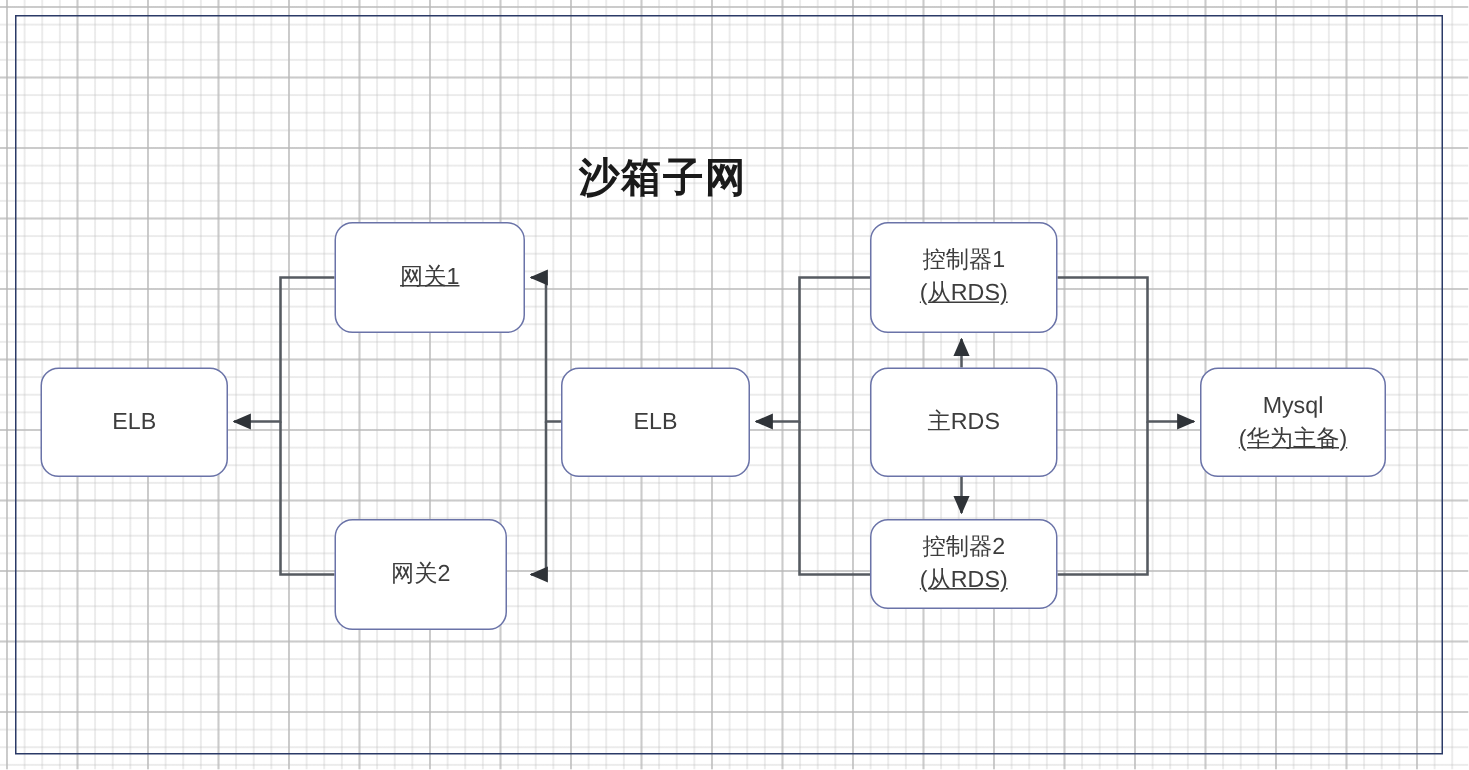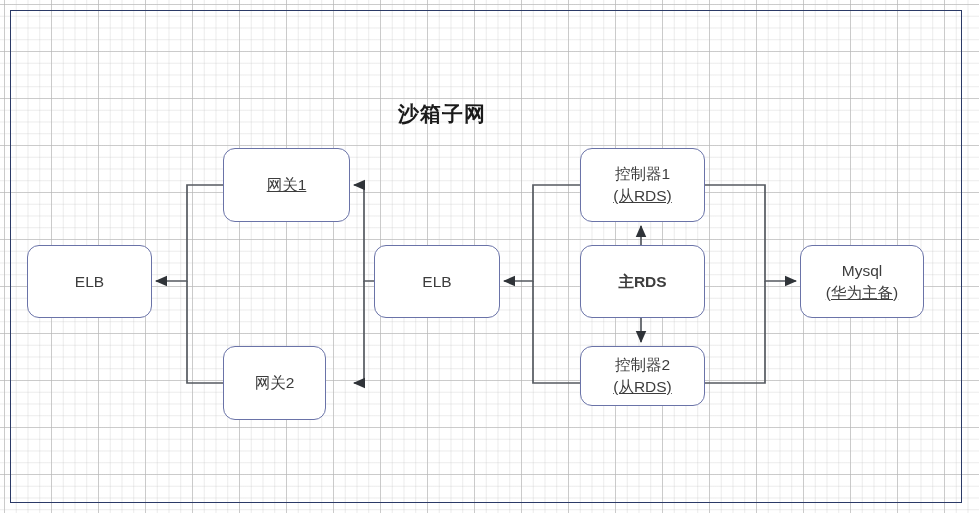--- a/index.html
+++ b/index.html
@@ -40,21 +40,21 @@
     box-sizing: border-box;
     background: transparent;
   }
 
   #diagram-title {
     position: absolute;
     left: 352px;
     top: 100px;
     width: 180px;
     text-align: center;
-    font-size: 21px;
+    font-size: 27px;
     font-weight: bold;
     color: #1a1a1a;
     letter-spacing: 1px;
     white-space: nowrap;
   }
 
   .node {
     position: absolute;
     box-sizing: border-box;
     border: 1.6px solid #6a73a8;
@@ -125,34 +125,34 @@
   <div id="diagram-title">沙箱子网</div>
 
   <div class="node" id="node-elb-external" style="left:27px; top:245px; width:125px; height:73px;">
     <span>ELB</span>
   </div>
 
   <div class="node" id="node-gateway-1" style="left:223px; top:148px; width:127px; height:74px;text-decoration:underline;">
     <span>网关1</span>
   </div>
 
-  <div class="node" id="node-gateway-2" style="left:223px; top:346px; width:103px; height:74px;">
+  <div class="node" id="node-gateway-2" style="left:223px; top:346px; width:115px; height:74px;">
     <span>网关2</span>
   </div>
 
   <div class="node" id="node-elb-internal" style="left:374px; top:245px; width:126px; height:73px;">
     <span>ELB</span>
   </div>
 
   <div class="node" id="node-controller-1" style="left:580px; top:148px; width:125px; height:74px;">
     <span>控制器1</span>
     <span class="line2">(从RDS)</span>
   </div>
 
-  <div class="node" id="node-rds-master" style="left:580px; top:245px; width:125px; height:73px;font-weight:bold;">
+  <div class="node" id="node-rds-master" style="left:580px; top:245px; width:125px; height:73px;">
     <span>主RDS</span>
   </div>
 
   <div class="node" id="node-controller-2" style="left:580px; top:346px; width:125px; height:60px;">
     <span>控制器2</span>
     <span class="line2">(从RDS)</span>
   </div>
 
   <div class="node" id="node-mysql" style="left:800px; top:245px; width:124px; height:73px;">
     <span>Mysql</span>

